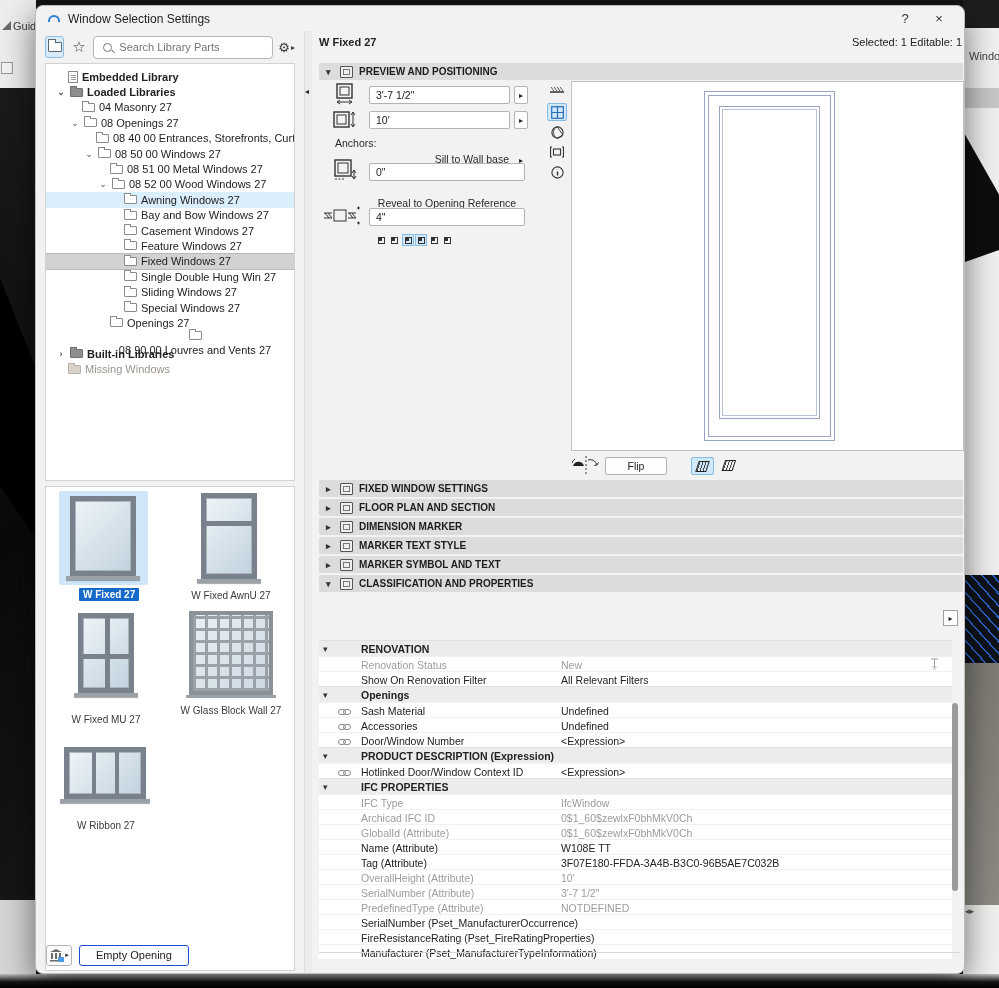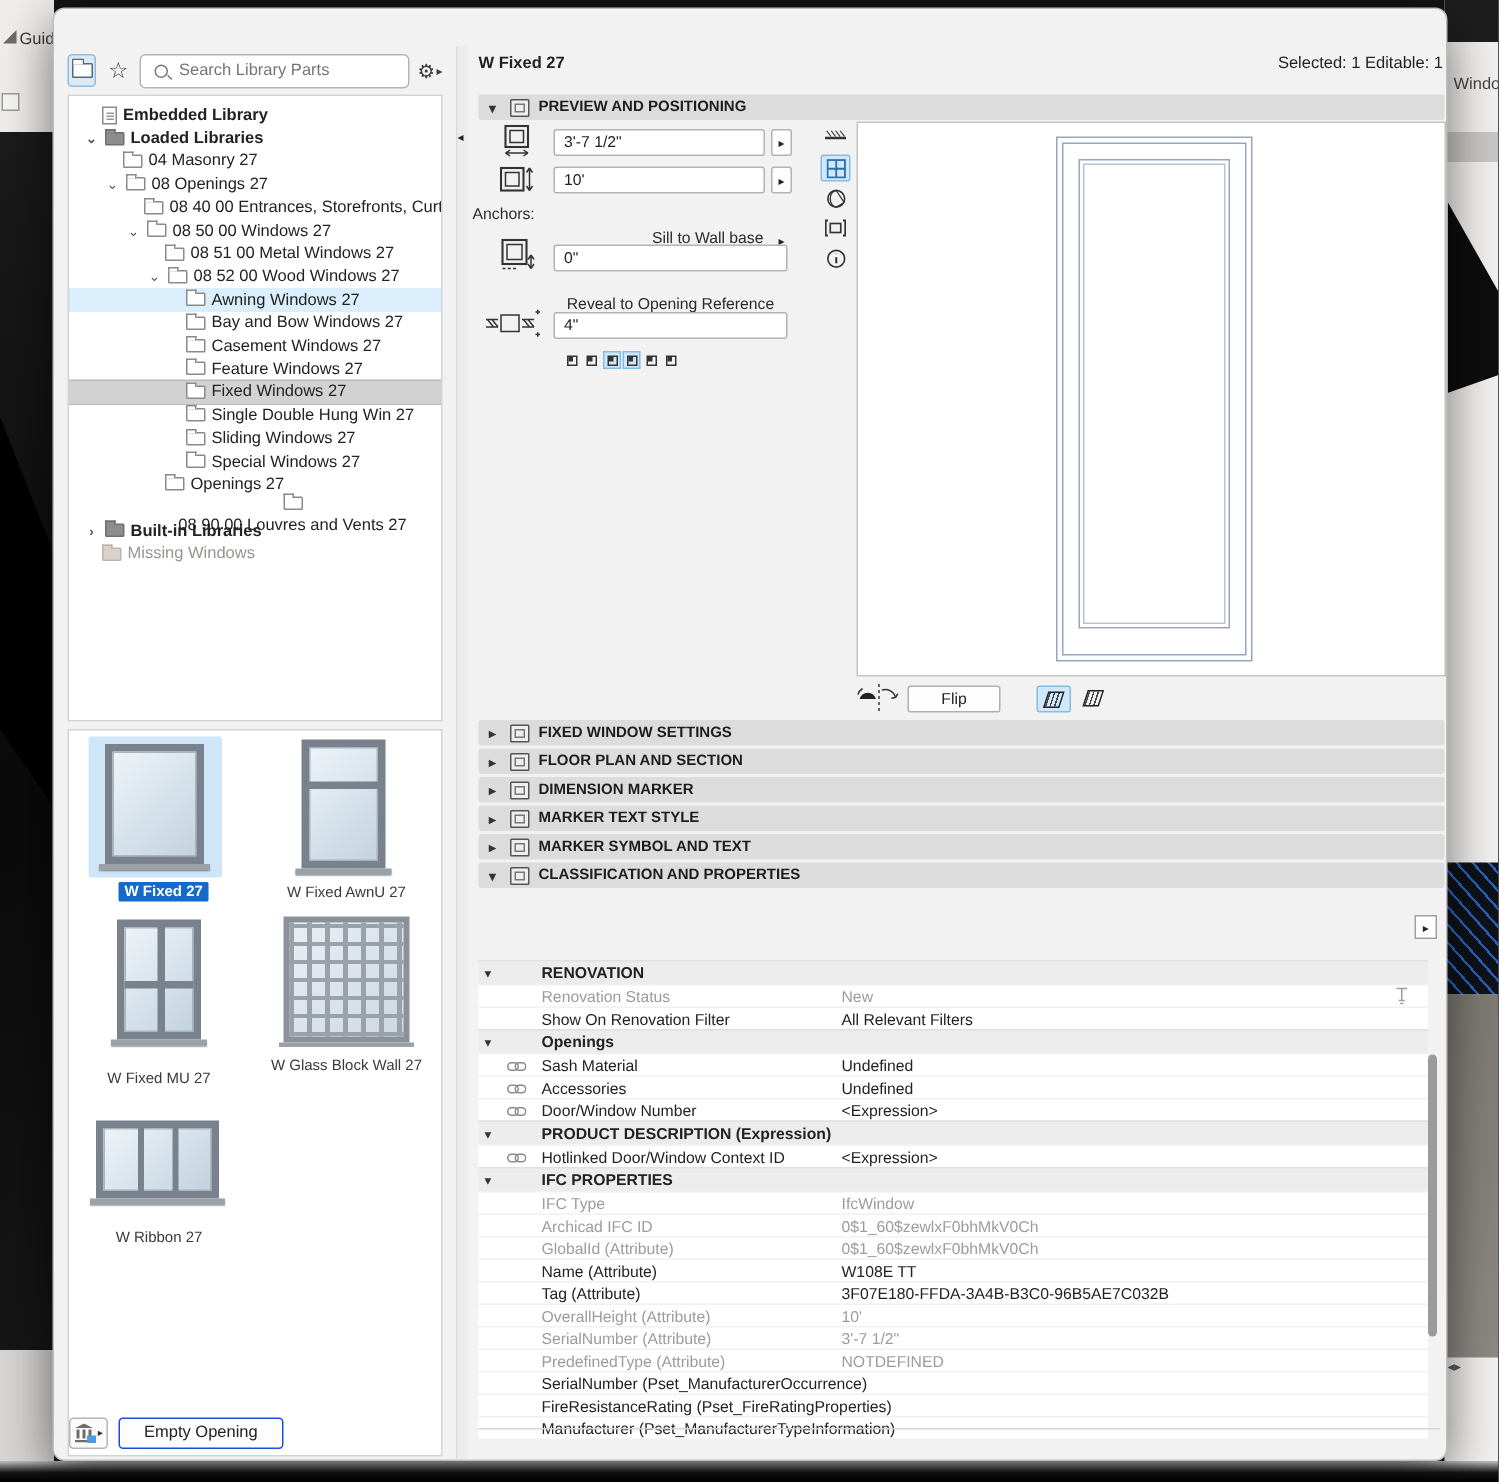--- a/index.html
+++ b/index.html
@@ -158,20 +158,27 @@
     <div class="seg-gray"></div>
     <div class="tri"></div>
     <div class="seg-blue"></div>
     <div class="seg-concrete"></div>
     <div class="mini">◂▸</div>
   </div>
   <div class="bg-bottom"></div>
 
   <div class="dialog">
 
+    <div class="titlebar">
+      <span class="logo-arc"></span>
+      <span>Window Selection Settings</span>
+      <span class="tb-spacer"></span>
+      <span class="tb-btn">?</span>
+      <span class="tb-btn">×</span>
+    </div>
 
     <div class="left-panel">
       <div class="lp-toolbar">
         <div class="btn-sq btn-folder">
             <span class="cssfolder"></span>
           </div>
         <div class="btn-sq">
             <span class="star">☆</span>
           </div>
         <div class="searchbox">
@@ -331,21 +338,21 @@
       <div class="fld-ico" style="left:20px;top:78px;">
         <svg width="24" height="22" viewBox="0 0 24 22">
             <rect x="1" y="3" width="15" height="15" fill="none" stroke="#333" stroke-width="1.4"></rect>
             <rect x="4" y="6" width="9" height="9" fill="none" stroke="#333"></rect>
             <path d="M20 3 v15 M20 3 l-2 3 M20 3 l2 3 M20 18 l-2 -3 M20 18 l2 -3" stroke="#333" fill="none"></path>
           </svg>
       </div>
       <input class="tfield" style="left: 56px; top: 80px; width: 141px;" value="10'">
       <div class="flyout" style="left:201px;top:80px;">▸</div>
 
-      <div class="lbl" style="left:2px;top:106px;">Anchors:</div>
+      <div class="lbl" style="left:22px;top:106px;">Anchors:</div>
 
       <div class="lbl" style="left:56px;top:122px;width:140px;text-align:right;">Sill to Wall base</div>
       <div class="flyout" style="left:201px;top:120px;border-color:transparent;background:transparent;">▸</div>
       <div class="fld-ico" style="left:20px;top:128px;">
         <svg width="26" height="24" viewBox="0 0 26 24">
             <rect x="2" y="1" width="16" height="16" fill="none" stroke="#333" stroke-width="1.4"></rect>
             <rect x="5" y="4" width="10" height="10" fill="none" stroke="#333"></rect>
             <path d="M2 20 h10" stroke="#333" stroke-dasharray="2 1.5"></path>
             <path d="M21 11 v9 M21 11 l-2 3 M21 11 l2 3 M21 20 l-2 -3 M21 20 l2 -3" stroke="#333" fill="none"></path>
           </svg>

